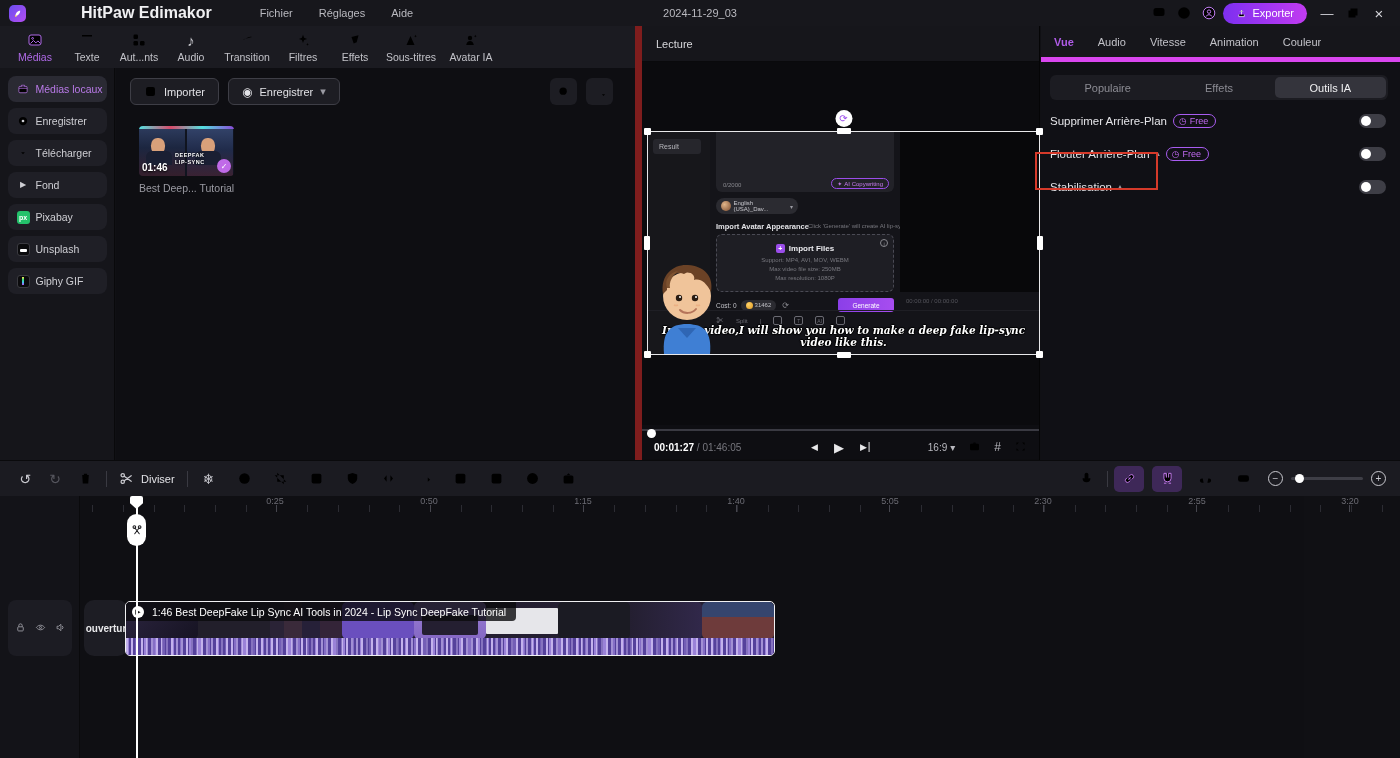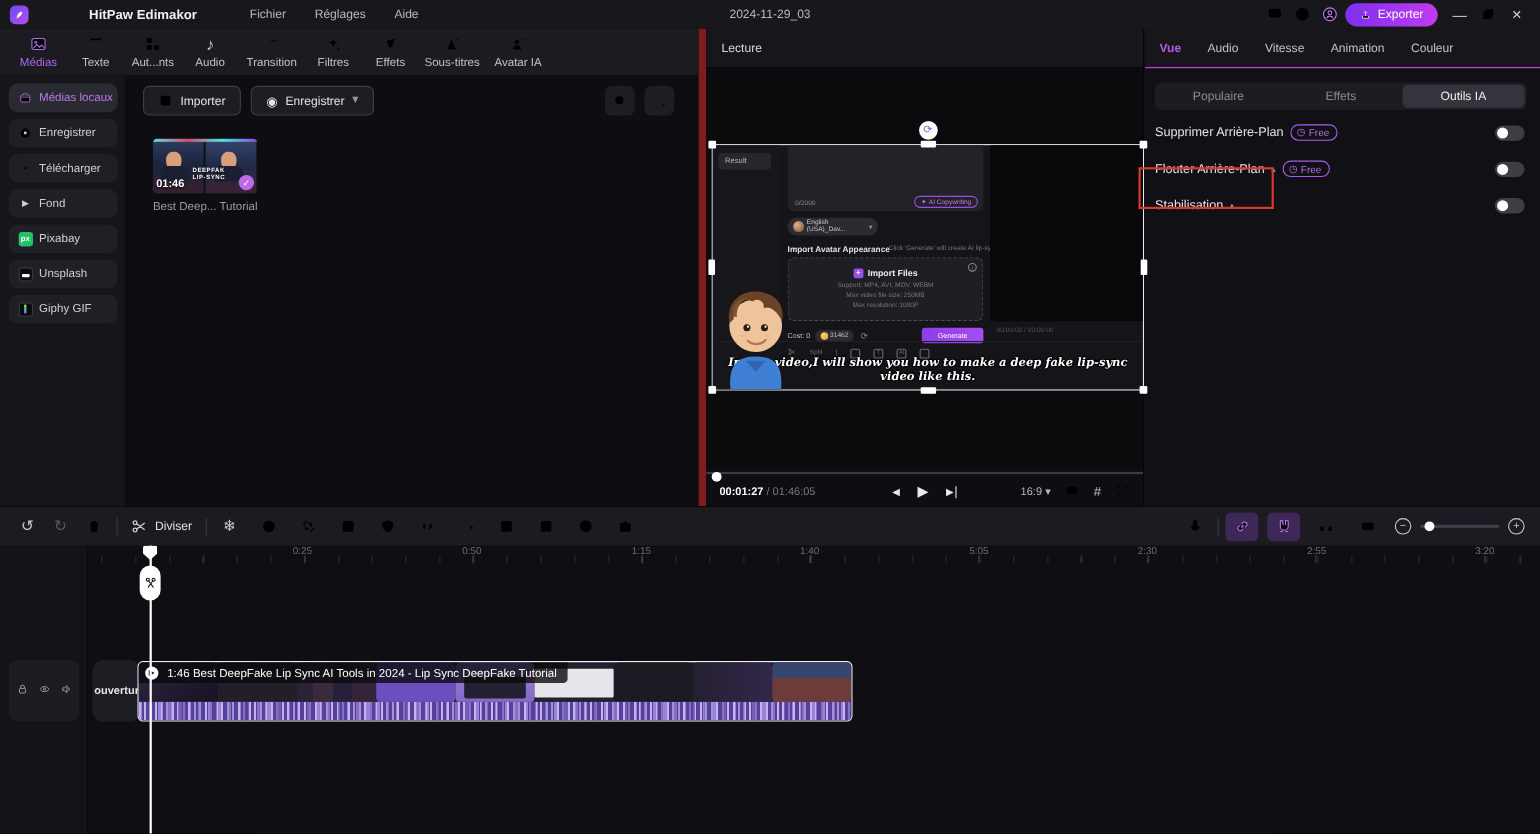--- a/index.html
+++ b/index.html
@@ -5,21 +5,21 @@
   *{margin:0;padding:0;box-sizing:border-box;}
   html,body{background:#000;}
   body{font-family:"Liberation Sans","DejaVu Sans",sans-serif;-webkit-font-smoothing:antialiased;}
   .app{position:relative;width:1400px;height:758px;background:#101014;overflow:hidden;color:#c9c9cf;font-size:11px;}
   .glyph{display:inline-block;line-height:1;}
 
   
   .titlebar{position:absolute;left:0;top:0;width:1400px;height:26px;background:#17171c;display:flex;align-items:center;z-index:60;}
   .logo{width:17px;height:17px;border-radius:5px;margin-left:9px;background:linear-gradient(135deg,#6a4df0,#b44df0);display:flex;align-items:center;justify-content:center;}
   .logo svg{width:11px;height:11px;}
-  .appname{color:#f0f0f2;font-weight:bold;font-size:12px;margin-left:7px;padding-left:48px;}
+  .appname{color:#f0f0f2;font-weight:bold;font-size:16px;margin-left:7px;padding-left:48px;}
   .menus{display:flex;gap:26px;margin-left:48px;color:#b9b9bf;}
   .menus span{cursor:default;}
   .doc-title{position:absolute;left:0;right:0;text-align:center;color:#b9b9bf;pointer-events:none;}
   .tb-right{margin-left:auto;display:flex;align-items:center;gap:3px;margin-right:10px;z-index:2;justify-content:flex-end;}
   .tb-icon{width:22px;height:22px;display:flex;align-items:center;justify-content:center;}
   .tb-icon svg{width:16px;height:16px;}
   .tb-icon.purple svg{stroke:#c07df0;}
   .export-btn{height:21px;padding:0 13px;border-radius:11px;background:linear-gradient(90deg,#7d2ff0,#c13bf0);color:#fff;display:flex;align-items:center;gap:5px;font-size:11px;cursor:pointer;}
   .export-btn svg{width:11px;height:11px;stroke:#fff;}
   .winctl{display:flex;align-items:center;gap:4px;margin-left:6px;}
@@ -111,21 +111,21 @@
   .pv-time .dim{color:#77777e;font-weight:normal;}
   .pv-center{position:absolute;left:50%;transform:translateX(-50%);display:flex;align-items:center;gap:16px;color:#e8e8ea;}
   .pv-center .pp{font-size:13px;cursor:pointer;}
   .pv-center .sm{font-size:9px;cursor:pointer;}
   .pv-rt{margin-left:auto;display:flex;align-items:center;gap:13px;color:#b9b9bf;}
   .pv-rt svg{width:13px;height:13px;}
   .ratio{font-size:10px;display:flex;gap:3px;align-items:center;cursor:pointer;}
 
   
   .inspector{position:absolute;left:1041px;top:26px;width:359px;height:434px;background:#101015;}
-  .insp-tabs{height:36px;background:#16161b;display:flex;align-items:center;gap:24px;padding-left:13px;border-bottom:1px solid #d946ef;}
+  .insp-tabs{height:36px;background:#16161b;display:flex;align-items:center;gap:24px;padding-left:13px;border-bottom:5px solid #d946ef;}
   .insp-tab{color:#c2c2c8;cursor:pointer;}
   .insp-tab.active{color:#b05ce8;font-weight:bold;}
   .seg-ctl{margin:13px 12px 0 9px;height:25px;background:#1c1c22;border-radius:6px;display:flex;padding:2px;}
   .seg{flex:1;display:flex;align-items:center;justify-content:center;color:#8c8c94;border-radius:5px;cursor:pointer;font-size:11px;}
   .seg.active{background:#34343c;color:#f0f0f2;}
   .tool-row{position:relative;height:25px;margin:8px 14px 0 9px;display:flex;align-items:center;gap:6px;}
   .tool-label{color:#e4e4e8;font-size:11.5px;}
   .chev{color:#9a9aa2;font-size:8px;}
   .free-badge{display:flex;align-items:center;gap:3px;border:1px solid #a85cf0;border-radius:9px;padding:1px 7px 1px 5px;color:#c06af0;font-size:9px;}
   .tog{margin-left:auto;width:27px;height:14px;border-radius:7px;background:#3e3e46;position:relative;cursor:pointer;}

